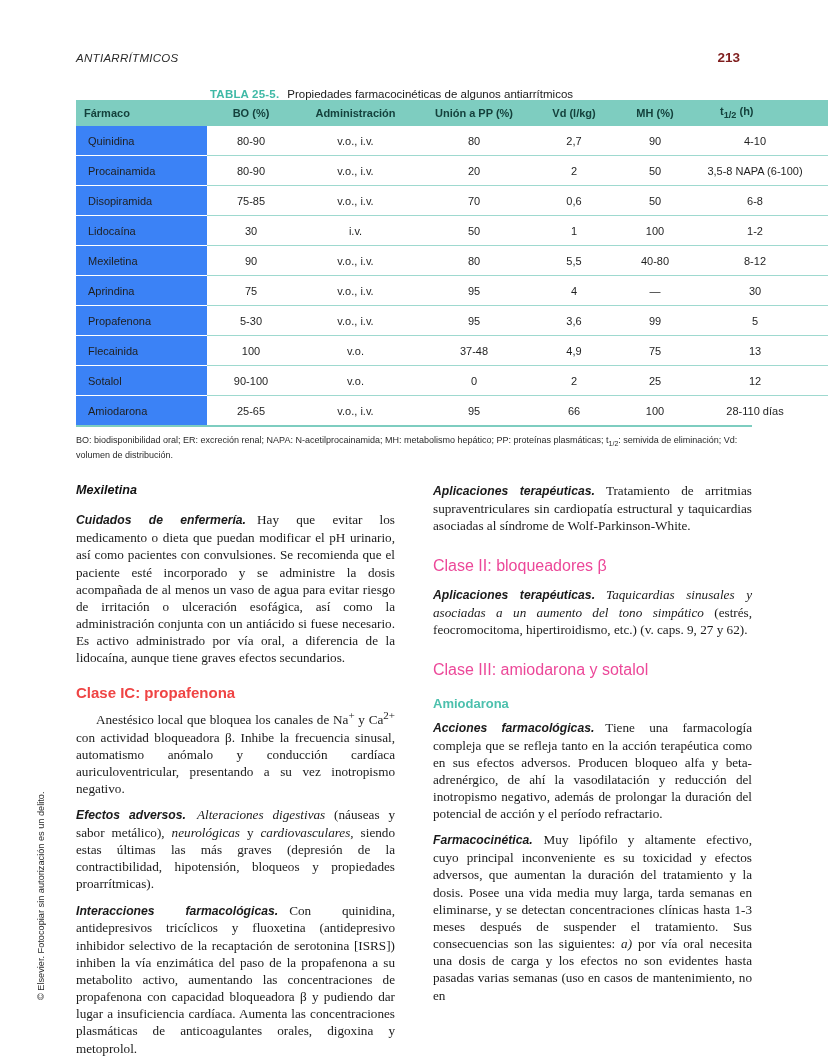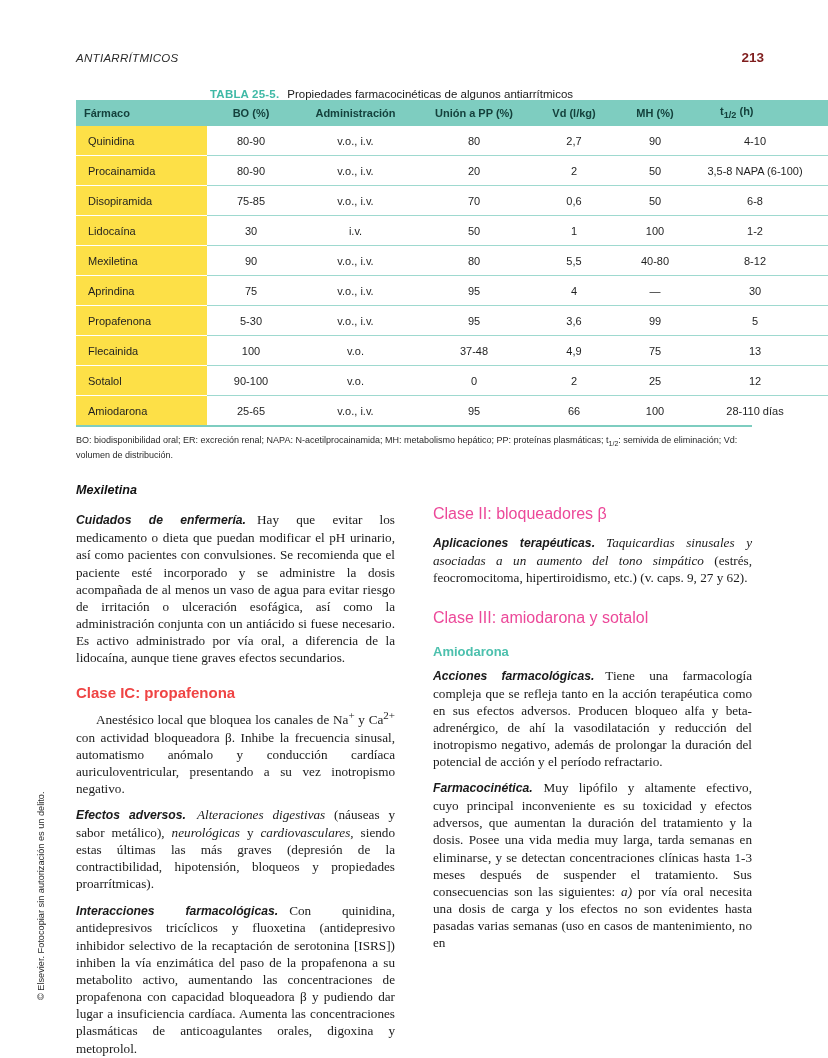--- a/index.html
+++ b/index.html
@@ -18,21 +18,21 @@
     background: #ffffff;
     overflow: hidden;
     box-sizing: border-box;
   }
 
   
   .runhead {
     position: absolute;
     top: 50px;
     left: 76px;
-    right: 64px;
+    right: 88px;
     height: 18px;
     display: flex;
     align-items: baseline;
     justify-content: space-between;
   }
   .runhead-title {
     font-family: "Liberation Sans", sans-serif;
     font-style: italic;
     font-size: 11.5px;
     letter-spacing: 0.3px;
@@ -98,21 +98,21 @@
     text-align: center;
     vertical-align: middle;
     color: #1f1f1f;
     border-bottom: 1px solid #9ed9cf;
     background: #ffffff;
     white-space: nowrap;
   }
   table.pk tbody td.col-drug {
     text-align: left;
     padding-left: 12px;
-    background: #fde047;
+    background: #3b82f6;
     border-bottom: 1px solid #ffffff;
   }
   table.pk tbody td.col-er { text-align: right; padding-right: 18px; }
   table.pk tbody tr:last-child td { border-bottom: none; }
   table.pk tbody tr:last-child td.col-drug { border-bottom: none; }
 
   .table-botline {
     height: 2px;
     background: #7ecdc0;
     width: 676px;
@@ -361,20 +361,23 @@
       </p>
 
       <p class="para">
         <span class="lead">Interacciones farmacológicas.</span><span class="lead-gap"></span><span>Con quinidina, antidepresivos tricíclicos y fluoxetina (antidepresivo inhibidor selectivo de la recaptación de serotonina [ISRS]) inhiben la vía enzimática del paso de la propafenona a su metabolito activo, aumentando las concentraciones de propafenona con capacidad bloqueadora β y pudiendo dar lugar a insuficiencia cardíaca. Aumenta las concentraciones plasmáticas de anticoagulantes orales, digoxina y metoprolol.</span>
       </p>
 
     </div>
 
     <div class="col">
 
+      <p class="para">
+        <span class="lead">Aplicaciones terapéuticas.</span><span class="lead-gap"></span><span>Tratamiento de arritmias supraventriculares sin cardiopatía estructural y taquicardias asociadas al síndrome de Wolf-Parkinson-White.</span>
+      </p>
 
 
       <div class="h-class-black">Clase II: bloqueadores β</div>
 
       <p class="para">
         <span class="lead">Aplicaciones terapéuticas.</span><span class="lead-gap"></span><span class="ital">Taquicardias sinusales y asociadas a un aumento del tono simpático</span> <span>(estrés, feocromocitoma, hipertiroidismo, etc.) (v. caps. 9, 27 y 62).</span>
       </p>
 
       <div class="h-class-black">Clase III: amiodarona y sotalol</div>
 

